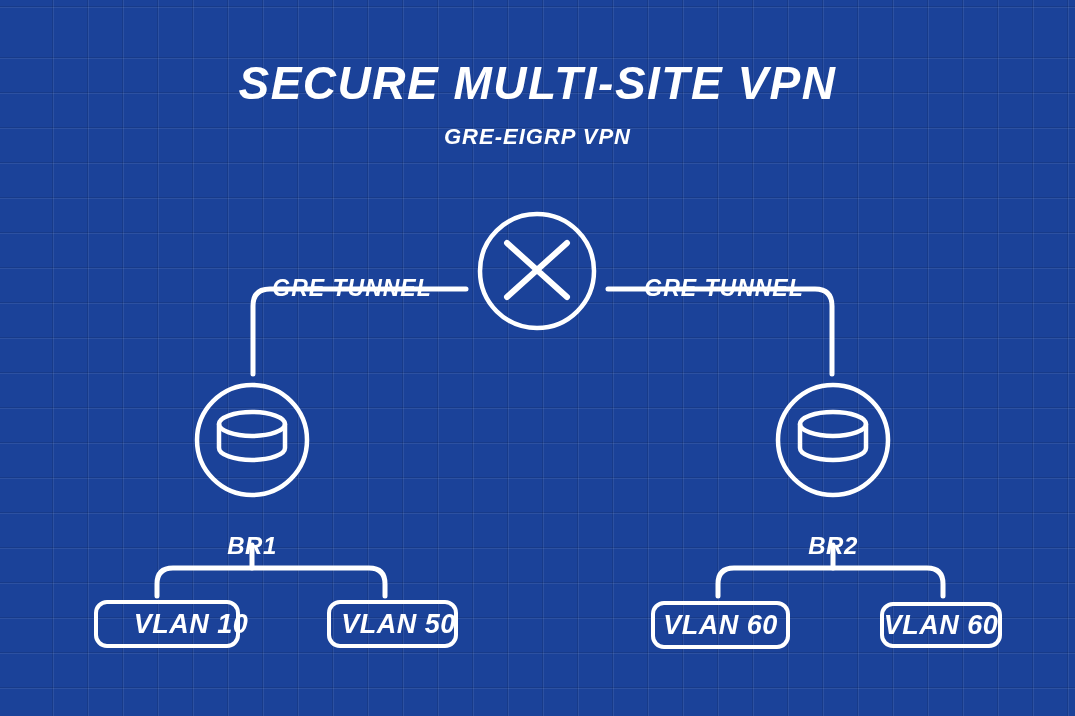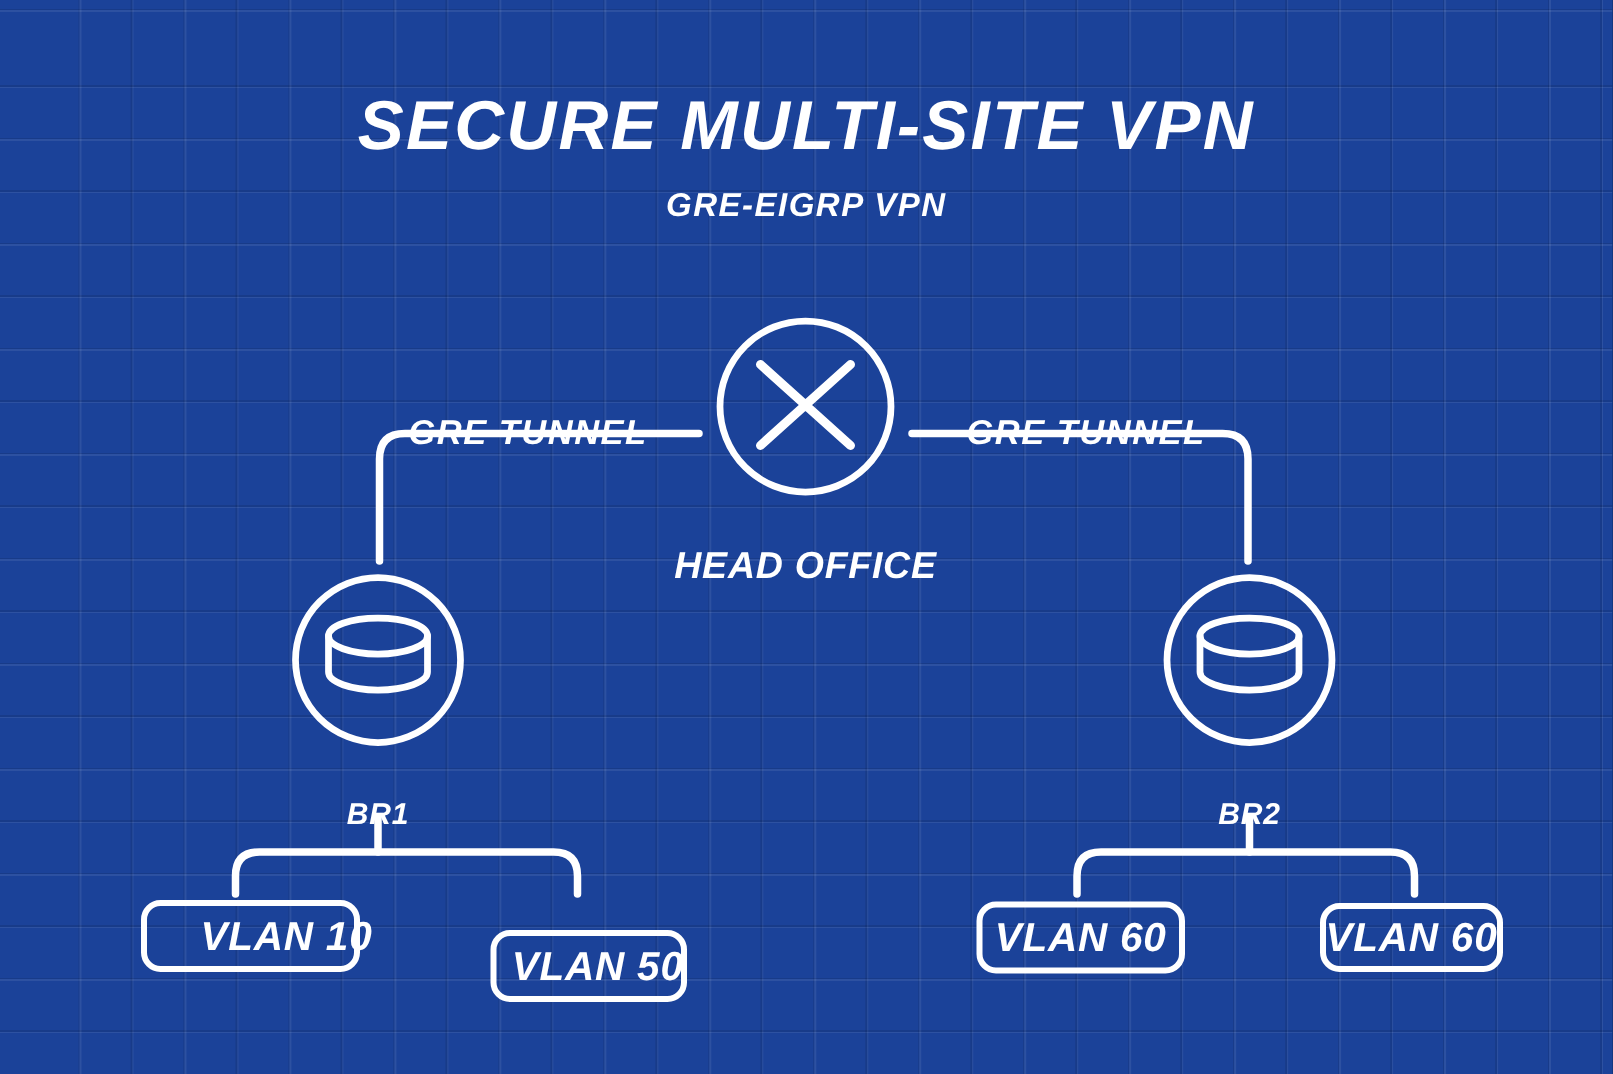--- a/index.html
+++ b/index.html
@@ -53,38 +53,38 @@
     transform: translateX(-50%);
     font-weight: bold;
     white-space: nowrap;
     text-align: center;
     margin-top: 22px;
   }
   .head-office-label { top: 341px; left: 537px; font-size: 25px; letter-spacing: 0.5px; }
   .tunnel-label      { top: 253px; font-size: 23px; letter-spacing: 1px; }
   .tunnel-label.left  { left: 352px; }
   .tunnel-label.right { left: 724px; }
-  .branch-label      { top: 510px; font-size: 20px; letter-spacing: 0.5px; }
+  .branch-label      { top: 510px; font-size: 24px; letter-spacing: 0.5px; }
   .branch-label.br1  { left: 252px; }
   .branch-label.br2  { left: 833px; text-align: right; }
   .vlan-box {
     position: absolute;
     box-sizing: border-box;
     border: 4px solid #ffffff;
     border-radius: 13px;
     display: flex;
     align-items: center;
     justify-content: center;
     font-size: 27px;
     font-weight: bold;
     letter-spacing: 0.5px;
     white-space: nowrap;
   }
   .vlan-b1v1 { left: 94px;  top: 600px; width: 146px; height: 48px; padding-left: 48px; }
-  .vlan-b1v2 { left: 327px; top: 620px; width: 131px; height: 48px; padding-left: 12px; }
+  .vlan-b1v2 { left: 327px; top: 600px; width: 131px; height: 48px; padding-left: 12px; }
   .vlan-b2v1 { left: 651px; top: 601px; width: 139px; height: 48px; }
   .vlan-b2v2 { left: 880px; top: 602px; width: 122px; height: 46px; }
 </style>
 </head>
 <body>
 
 <div class="canvas">
 
   <div class="title">SECURE MULTI-SITE VPN</div>
   <div class="subtitle">GRE-EIGRP VPN</div>
@@ -117,21 +117,20 @@
       <g stroke-width="4.5">
         <ellipse cx="833" cy="424" rx="33" ry="12"></ellipse>
         <path d="M 800 424 L 800 448 A 33 12 0 0 0 866 448 L 866 424"></path>
       </g>
     </g>
   </svg>
 
   <div class="node-label tunnel-label left">GRE TUNNEL</div>
   <div class="node-label tunnel-label right">GRE TUNNEL</div>
 
-  <div class="node-label head-office-label">HEAD OFFICE</div>
 
   <div class="node-label branch-label br1">BR1</div>
   <div class="node-label branch-label br2">BR2</div>
 
   <div class="vlan-box vlan-b1v1">
     <span>VLAN 10</span>
   </div>
   <div class="vlan-box vlan-b1v2">
     <span>VLAN 50</span>
   </div>

